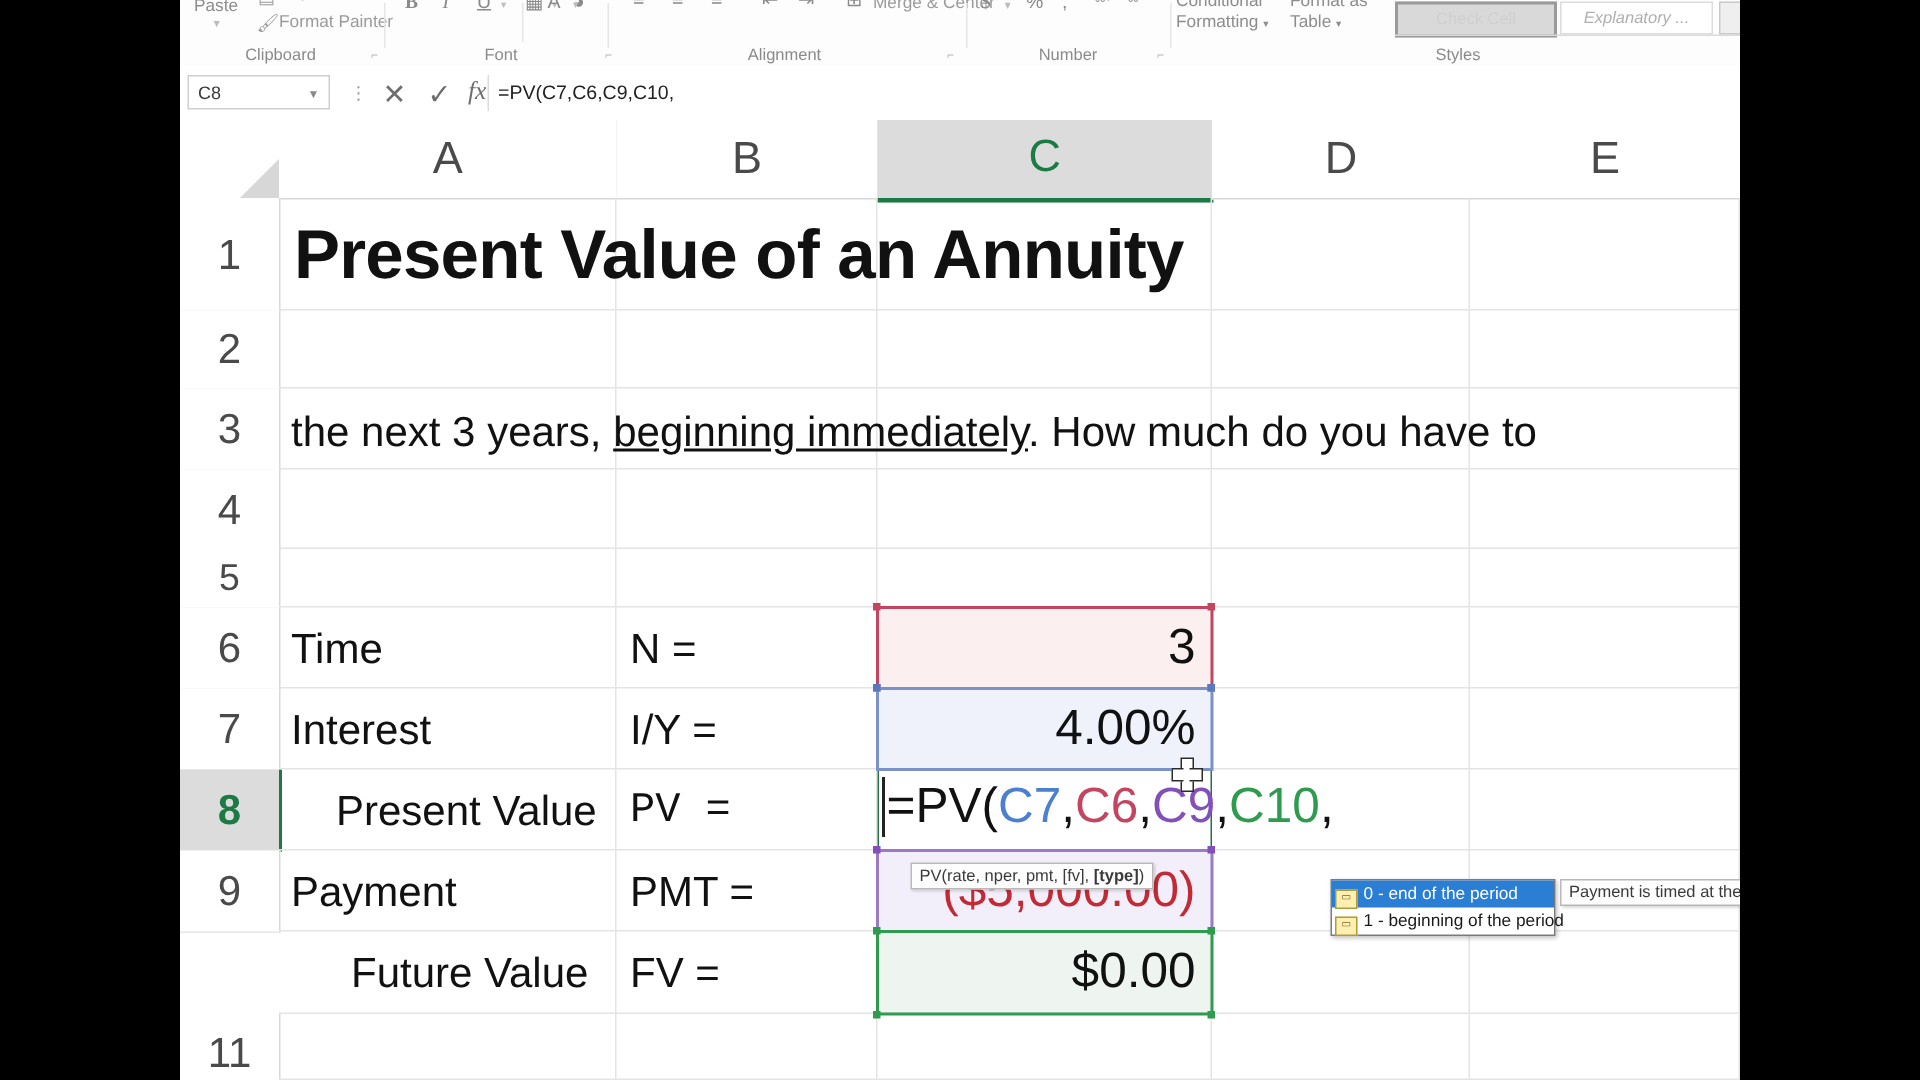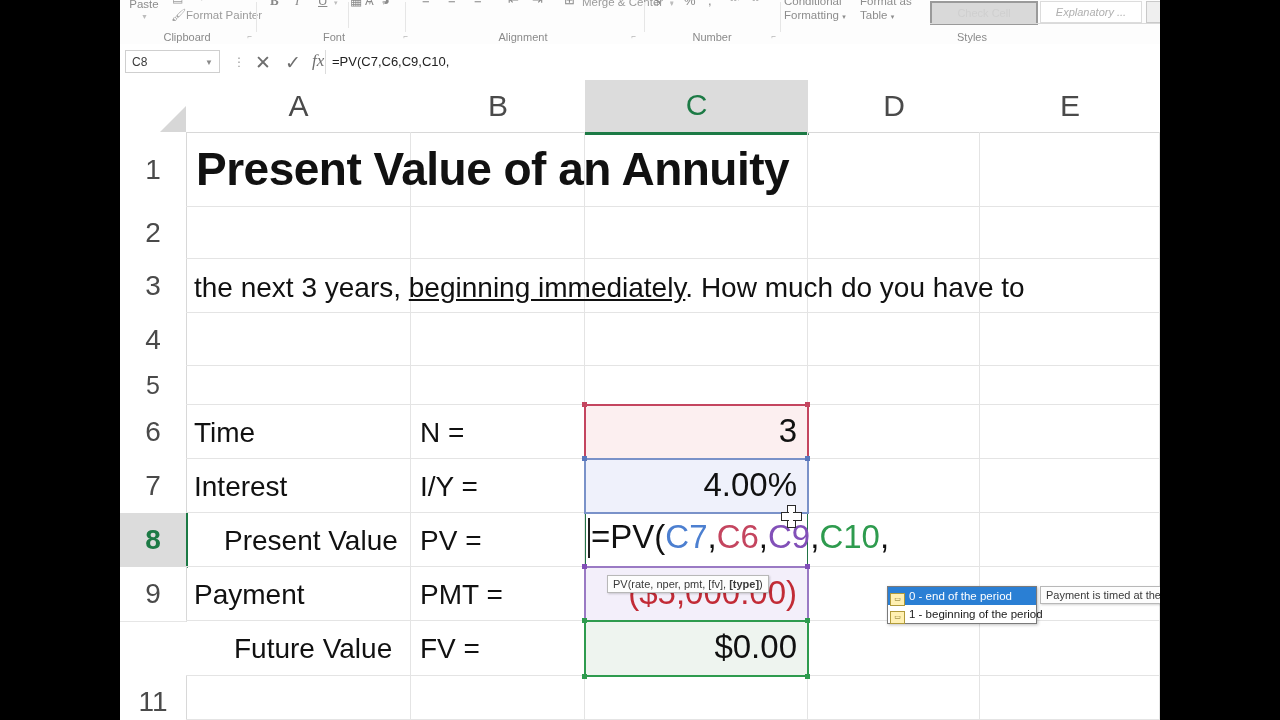--- a/index.html
+++ b/index.html
@@ -285,21 +285,21 @@
     <div class="cell" style="left:860px;top:379px;width:180px;height:54px;"></div>
     <div class="ctext lbl" style="left:74px;top:391px;">Interest</div>
     <div class="ctext lbl" style="left:300px;top:391px;">I/Y =</div>
     <div class="ctext num" style="left:465px;top:386px;width:212px;">4.00%</div>
 
     <div class="cell" style="left:66px;top:433px;width:225px;height:54px;"></div>
     <div class="cell" style="left:291px;top:433px;width:174px;height:54px;"></div>
     <div class="cell" style="left:688px;top:433px;width:172px;height:54px;"></div>
     <div class="cell" style="left:860px;top:433px;width:180px;height:54px;"></div>
     <div class="ctext lbl" style="left:74px;top:445px;margin-left:30px;">Present Value</div>
-    <div class="ctext lbl" style="left:300px;top:445px;">PV =</div>
+    <div class="ctext lbl" style="left:300px;top:445px;font-family:Liberation Mono, monospace;">PV =</div>
 
     <div class="editcell" style="left:465px;top:433px;width:223px;height:54px;"></div>
     <div class="caretbar" style="left:468px;top:438px;height:40px;"></div>
     <div class="ctext" style="left:471px;top:438px;font-size:33px;">
       <span>=PV(</span><span style="color:#4c7fd0">C7</span><span>,</span><span style="color:#c4455f">C6</span><span>,</span><span style="color:#8250b8">C9</span><span>,</span><span style="color:#2e9b4e">C10</span><span>,</span>
     </div>
 
     <div class="cell" style="left:66px;top:487px;width:225px;height:54px;"></div>
     <div class="cell" style="left:291px;top:487px;width:174px;height:54px;"></div>
     <div class="cell" style="left:465px;top:487px;width:223px;height:54px;background:#f3effa;"></div>

